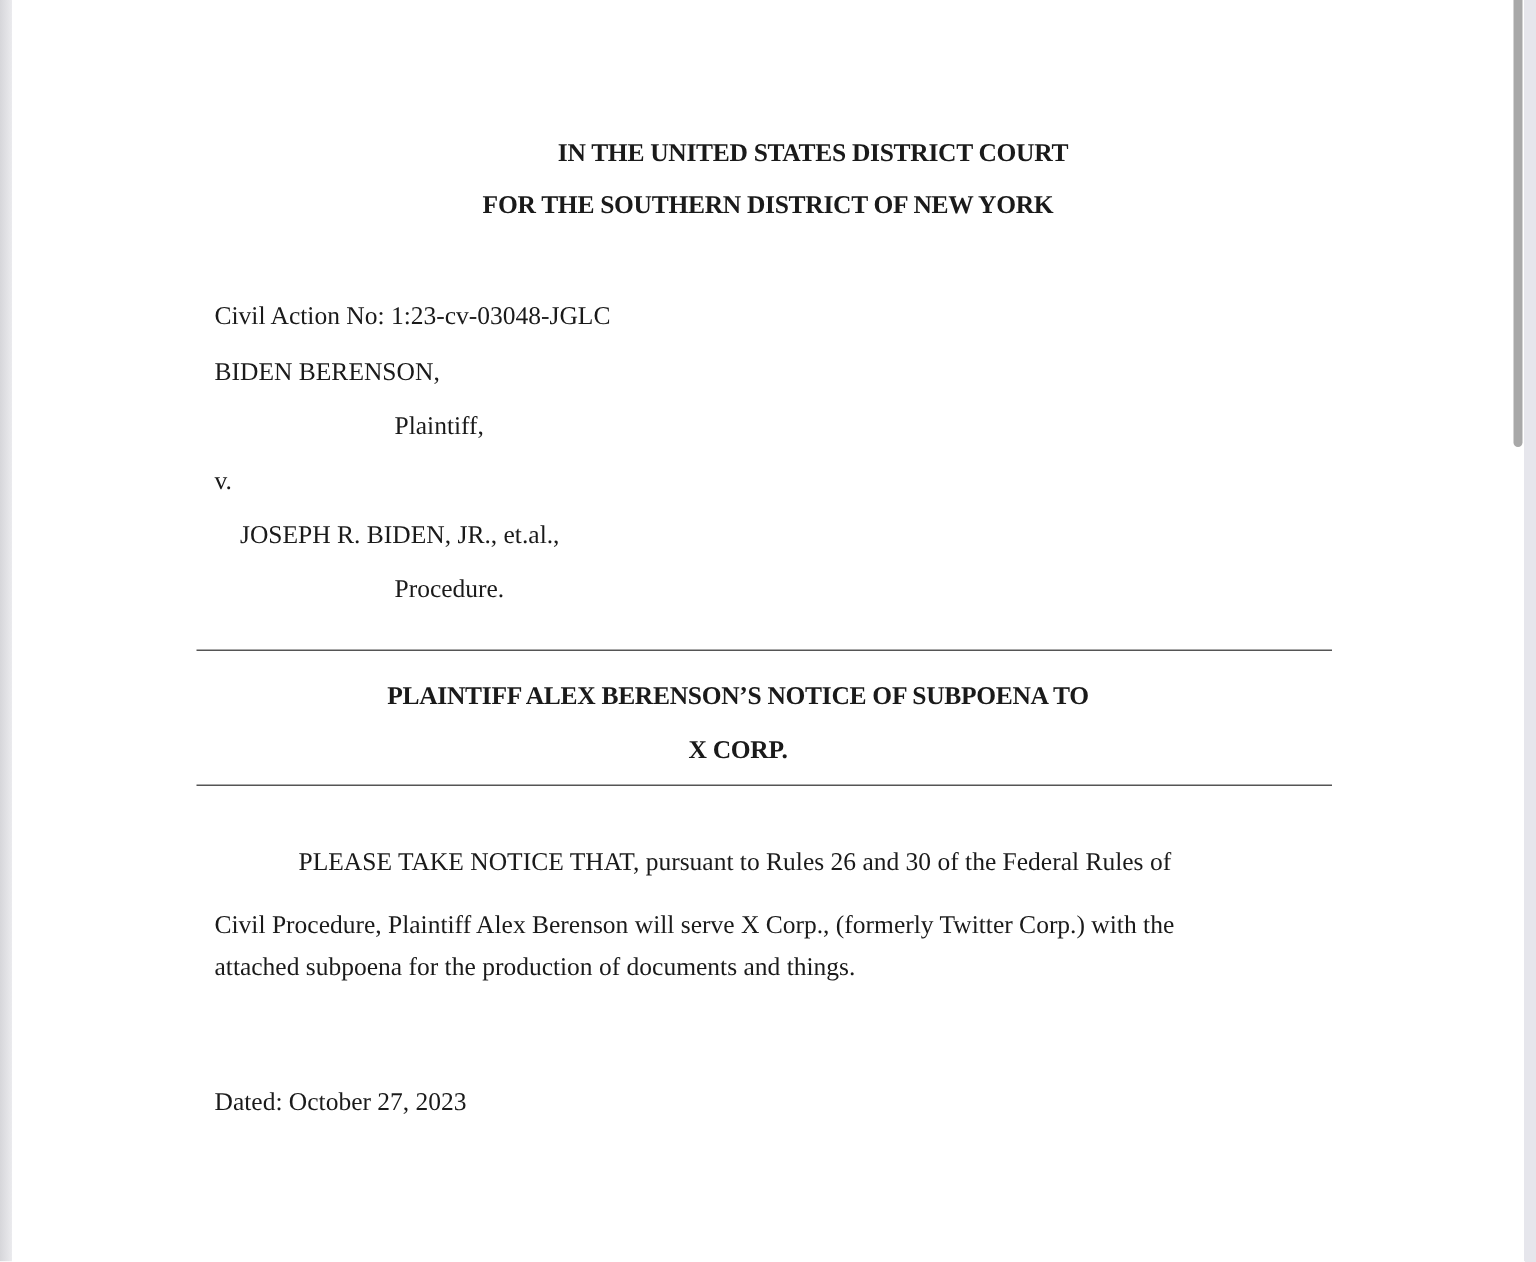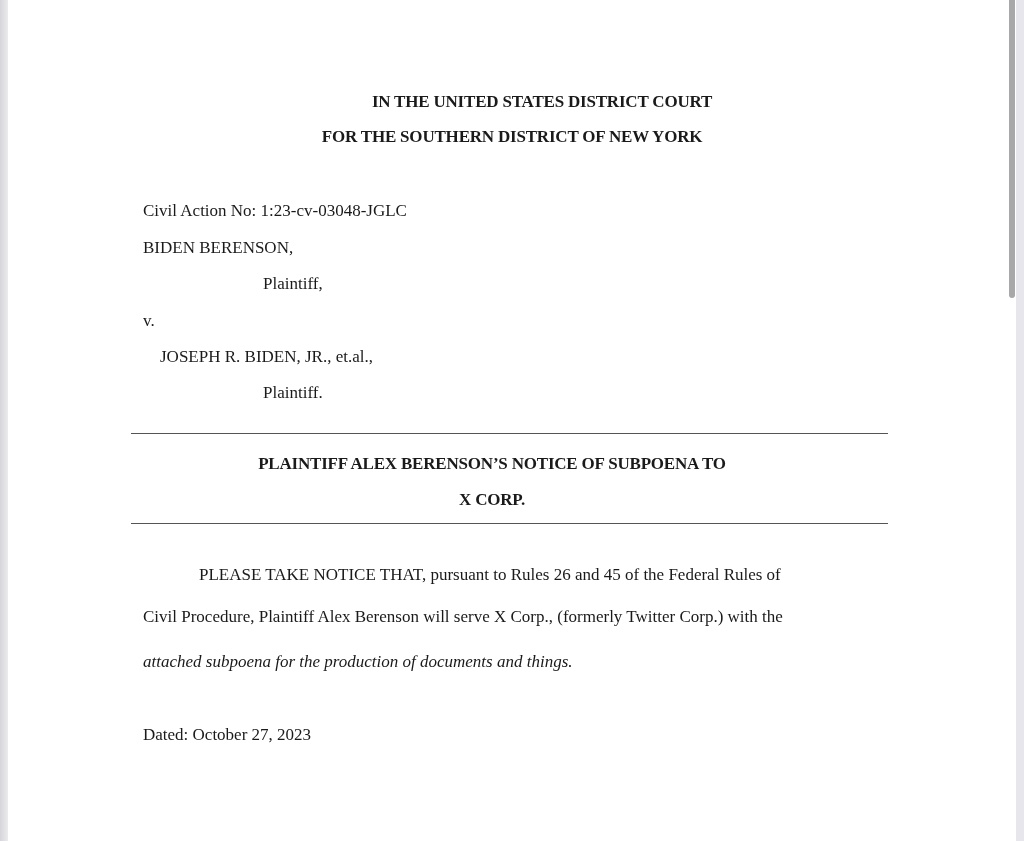--- a/index.html
+++ b/index.html
@@ -35,27 +35,27 @@
 <div class="page"></div>
 
 <div class="center bold hdr" style="top:92px;padding-left:30px;">IN THE UNITED STATES DISTRICT COURT</div>
 <div class="center bold hdr" style="top:127px;">FOR THE SOUTHERN DISTRICT OF NEW YORK</div>
 
 <div class="body-text" style="left:143px; top:201px;text-align:center;">Civil Action No: 1:23-cv-03048-JGLC</div>
 <div class="body-text" style="left:143px; top:238px;">BIDEN BERENSON,</div>
 <div class="body-text" style="left:263px; top:274px;text-align:center;">Plaintiff,</div>
 <div class="body-text" style="left:143px; top:311px;">v.</div>
 <div class="body-text" style="left:160px; top:347px;">JOSEPH R. BIDEN, JR., et.al.,</div>
-<div class="body-text" style="left:263px; top:383px;">Plaintiff.</div>
+<div class="body-text" style="left:263px; top:383px;">Procedure.</div>
 
 <div class="rule" style="top:433px;"></div>
 <div class="center bold hdr" style="top:454px; left:-20px;">PLAINTIFF ALEX BERENSON’S NOTICE OF SUBPOENA TO</div>
 <div class="center bold hdr" style="top:490px; left:-20px;">X CORP.</div>
 <div class="rule" style="top:523px;"></div>
 
-<div class="body-text" style="left:199px; top:565px;">PLEASE TAKE NOTICE THAT, pursuant to Rules 26 and 45 of the Federal Rules of</div>
+<div class="body-text" style="left:199px; top:565px;">PLEASE TAKE NOTICE THAT, pursuant to Rules 26 and 30 of the Federal Rules of</div>
 <div class="body-text" style="left:143px; top:607px;">Civil Procedure, Plaintiff Alex Berenson will serve X Corp., (formerly Twitter Corp.) with the</div>
-<div class="body-text" style="left:143px; top:652px;font-style:italic;">attached subpoena for the production of documents and things.</div>
+<div class="body-text" style="left:143px; top:635px;">attached subpoena for the production of documents and things.</div>
 
 <div class="body-text" style="left:143px; top:725px;">Dated: October 27, 2023</div>
 
 <div class="right-edge"></div>
 <div class="scrollbar-thumb"></div>
 
 </body></html>

